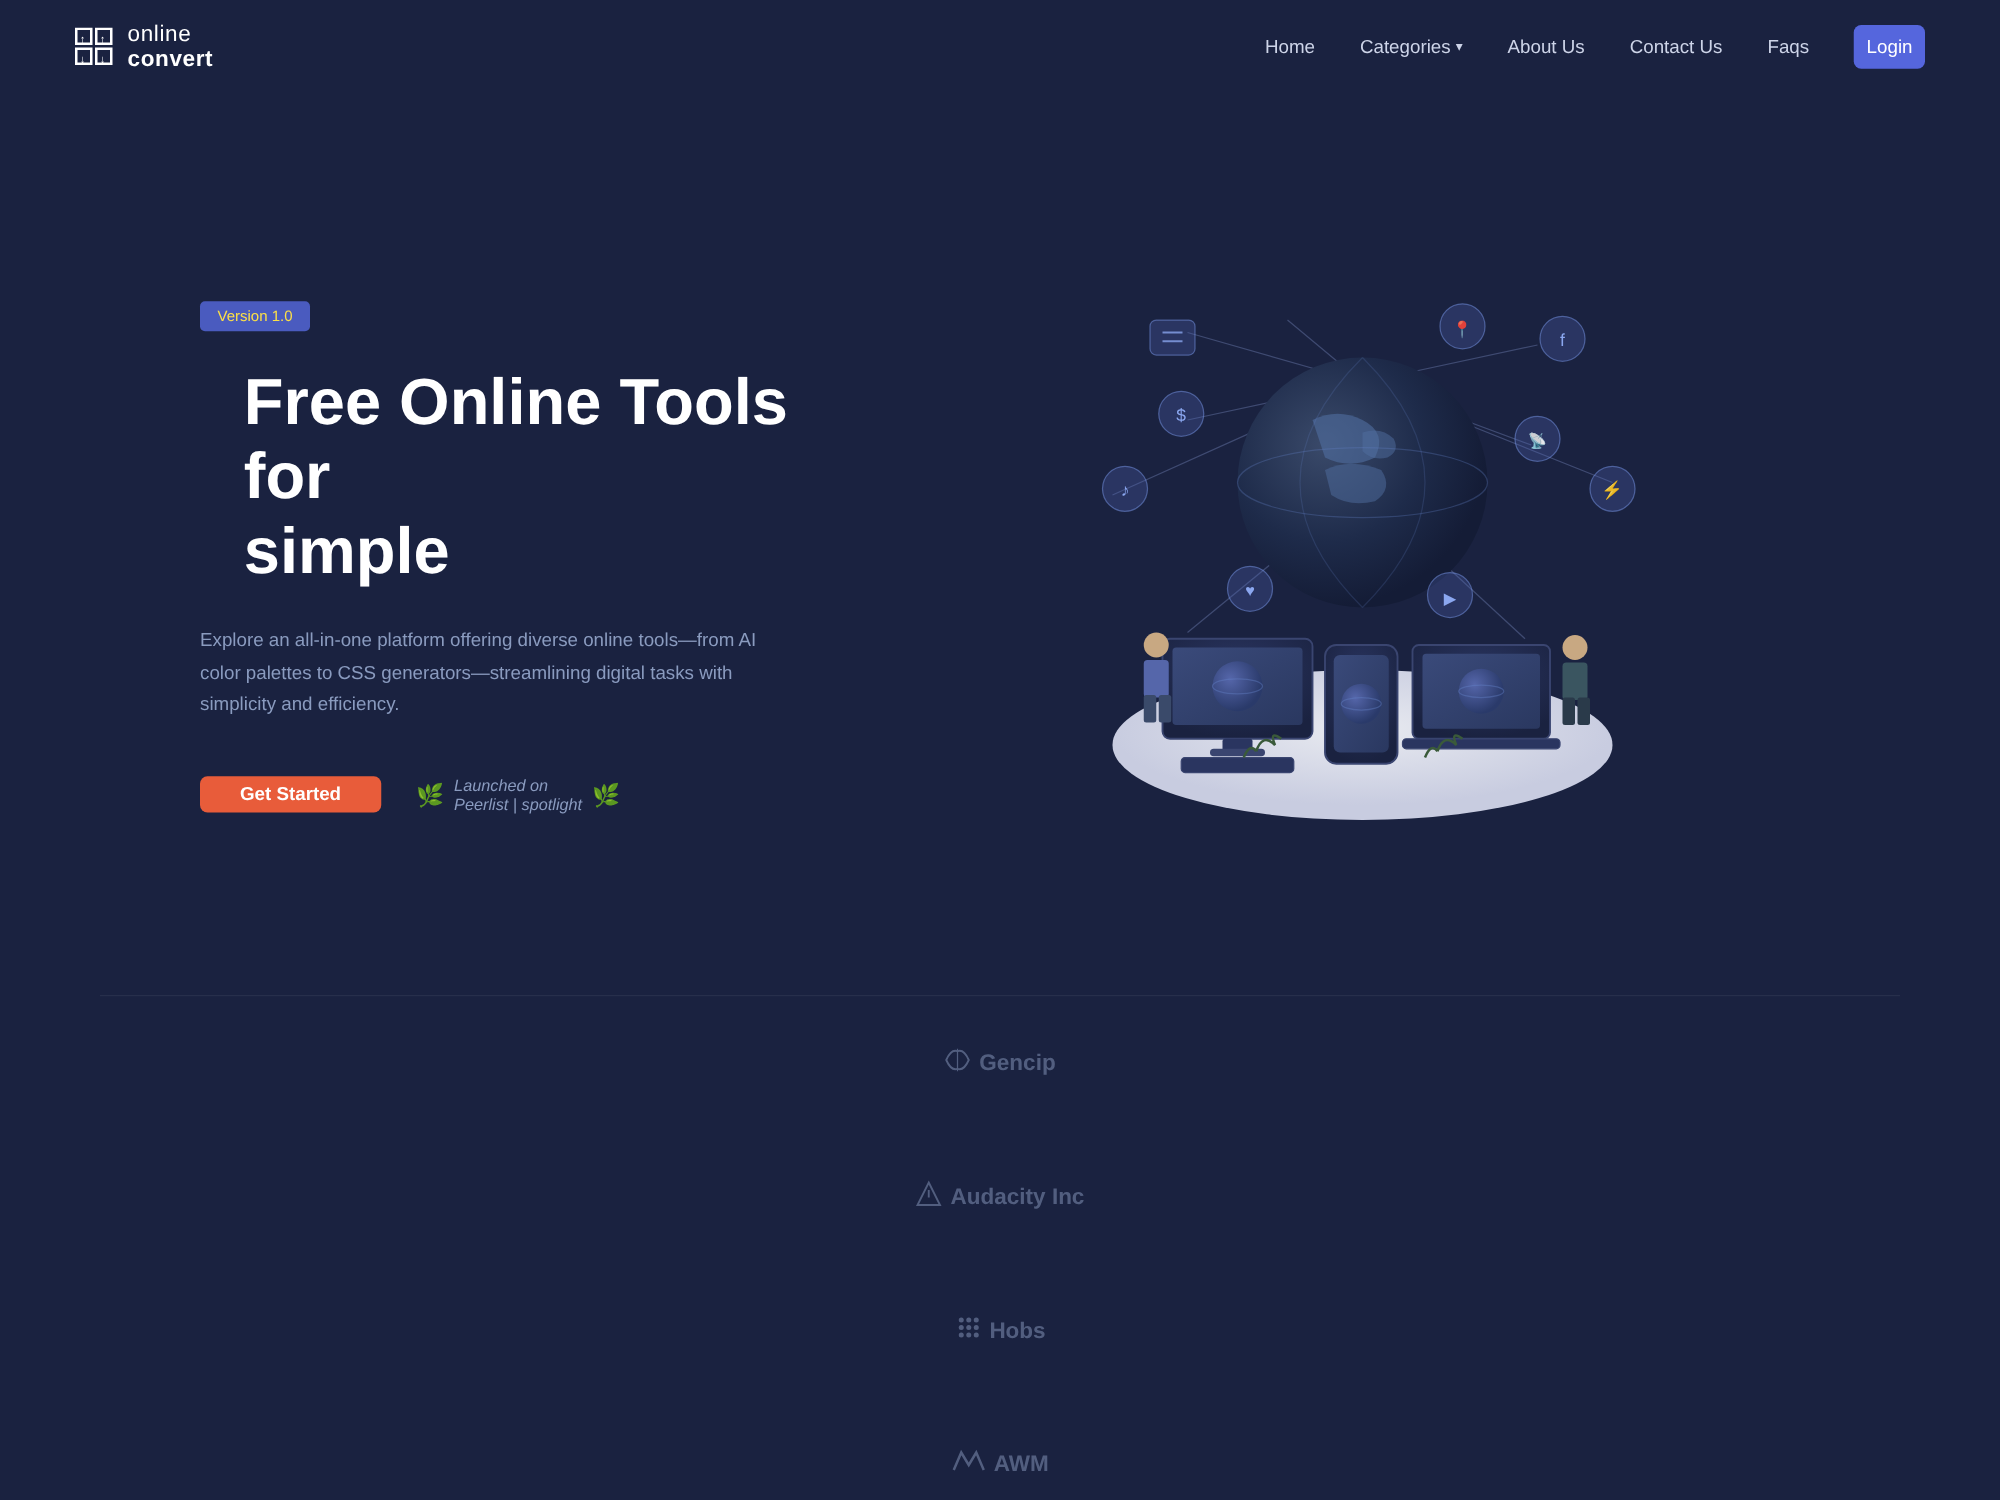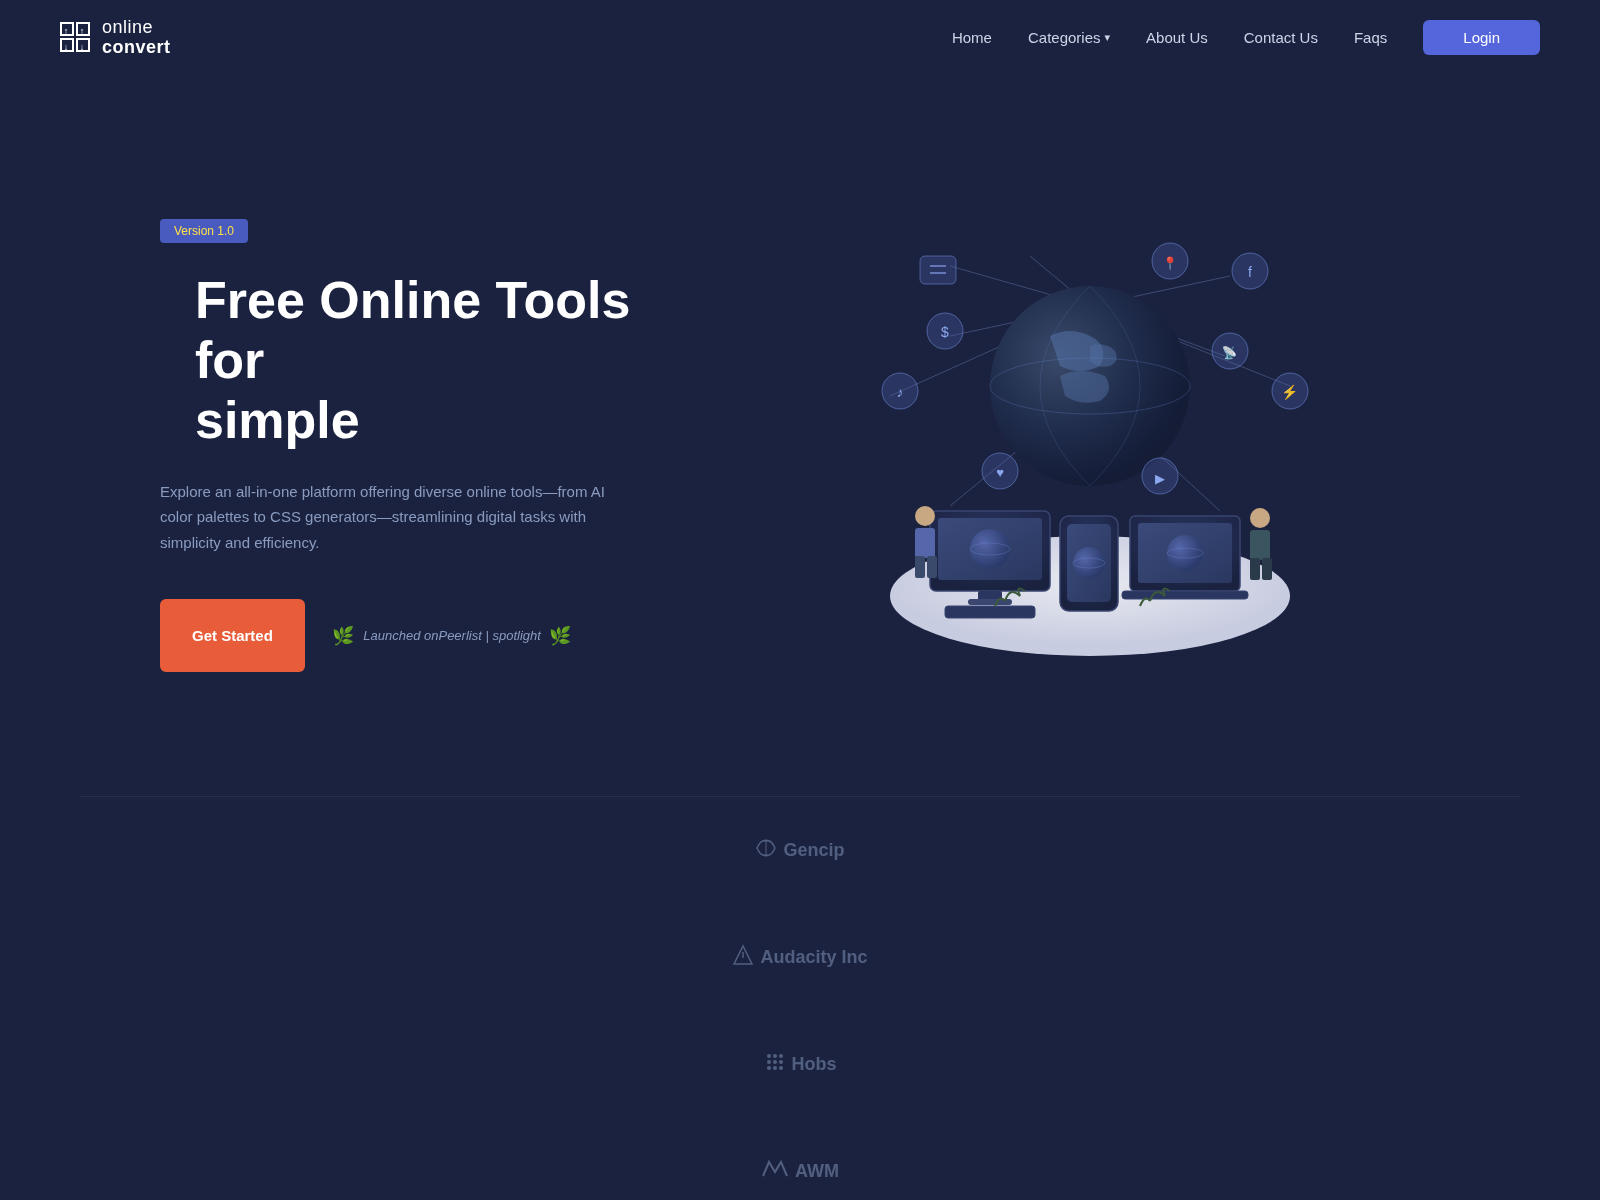--- a/index.html
+++ b/index.html
@@ -73,21 +73,21 @@
 
     .nav-categories .chevron {
       font-size: 11px;
       color: #cdd4e8;
     }
 
     .btn-login {
       background-color: #5566dd;
       color: #ffffff;
       border: none;
-      padding: 9px 40px;
+      padding: 9px 10px;
       border-radius: 6px;
       font-size: 15px;
       font-weight: 500;
       cursor: pointer;
       transition: background-color 0.2s;
     }
 
     
     .hero {
       display: flex;
@@ -134,21 +134,21 @@
     .hero-actions {
       display: flex;
       align-items: center;
       gap: 28px;
     }
 
     .btn-get-started {
       background-color: #e85c3a;
       color: #ffffff;
       border: none;
-      padding: 28px 32px;
+      padding: 6px 32px;
       border-radius: 6px;
       font-size: 15px;
       font-weight: 600;
       cursor: pointer;
       transition: background-color 0.2s;
     }
 
     .peerlist-badge {
       display: flex;
       align-items: center;
@@ -158,21 +158,21 @@
     }
 
     .peerlist-badge .laurel-left,
     .peerlist-badge .laurel-right {
       color: #5a7a3a;
       font-size: 18px;
     }
 
     .peerlist-text {
       display: flex;
-      flex-direction: row;
+      flex-direction: column;
       font-style: italic;
     }
 
     .peerlist-text .launched {
       font-size: 13px;
       color: #8a9bbf;
       font-style: italic;
     }
 
     .peerlist-text .brand {

